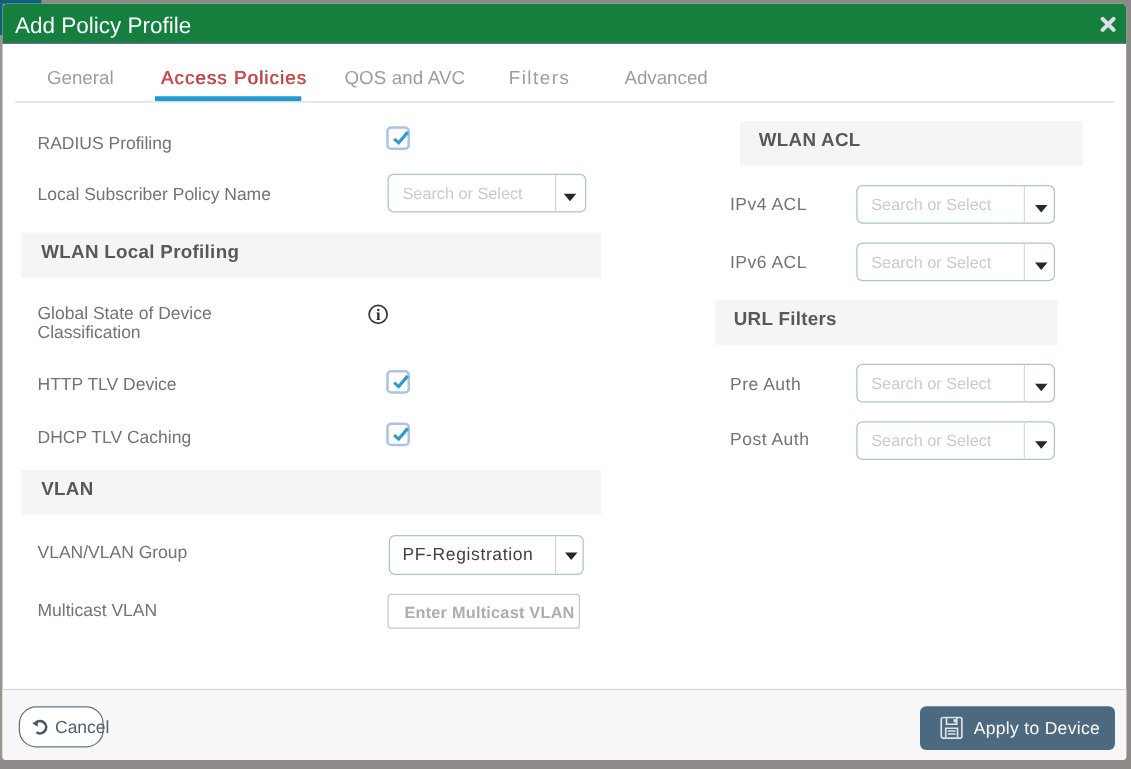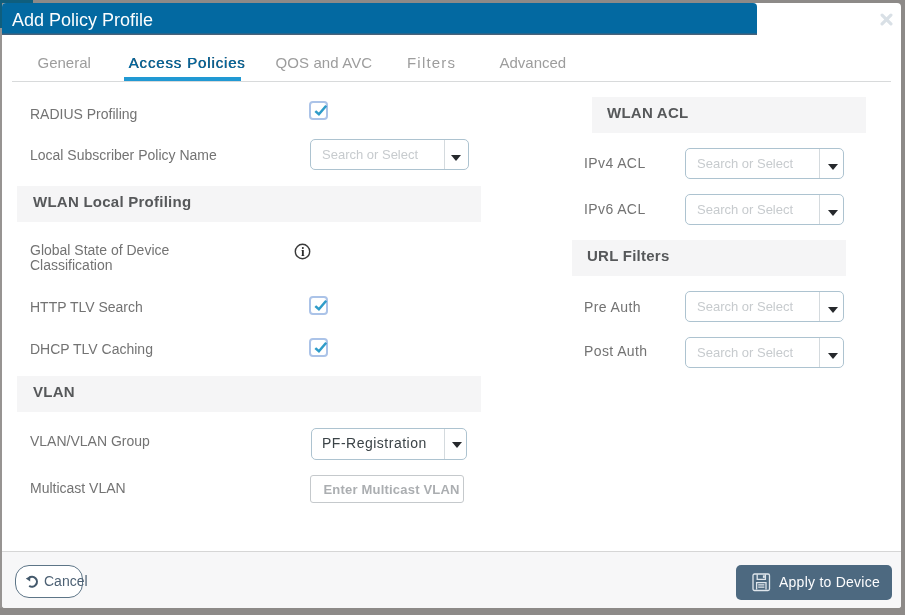--- a/index.html
+++ b/index.html
@@ -9,27 +9,27 @@
 
 
 #bg-teal-top { left:0; top:0; width:33px; height:3px; background:#0f5e7d; }
 #bg-teal-left { left:0; top:3px; width:2px; height:25px; background:#0f5e7d; }
 #bg-left-strip { left:0; top:28px; width:2px; height:580px; background:#979492; }
 
 
 #modal { left:2px; top:3px; width:899px; height:605px; background:#ffffff; border-radius:4px 4px 3px 3px; }
 
 
-#hdr { left:0; top:0; width:755px; height:32px; background:#0369a1; box-shadow: inset 0 -1.5px 0 #48627a; border-radius:4px 4px 0 0; }
+#hdr { left:0; top:0; width:899px; height:32px; background:#15803d; box-shadow: inset 0 -1.5px 0 #48627a; border-radius:4px 4px 0 0; }
 #hdr-title { left:10px; top:0; height:32px; line-height:35px; color:#fcfdfe; font-size:18px; }
 #hdr-x { left:878px; top:10px; }
 
 
 .tab { top:50.5px; height:22px; font-size:15px; color:#9d9d9d; white-space:nowrap; }
-#tab2 { color:#0369a1; letter-spacing:0.85px; text-shadow:0.5px 0 0 #3f464b; }
+#tab2 { color:#ef4444; letter-spacing:0.85px; text-shadow:0.5px 0 0 #3f464b; }
 #tab-bar { left:121.8px; top:74px; width:117.4px; height:4.3px; background:#2199d3; }
 #tab-line { left:10px; top:78px; width:879px; height:1px; background:#d8dadb; }
 
 
 .lbl { font-size:14px; color:#737373; white-space:nowrap; }
 .band { background:#f5f5f6; }
 .band span { font-size:15px; font-weight:bold; letter-spacing:0.25px; color:#56585a; }
 
 
 .dd { width:158px; height:31px; border:1px solid #adc3d0; border-radius:5px; background:#fff; }
@@ -91,21 +91,21 @@
   <div class="abs lbl" style="left:28px; top:240px; line-height:14.5px;">Global State of Device<br>Classification</div>
 
   <div class="abs band" style="left:15px; top:183px; width:464px; height:36px;">
       <span style="position:absolute; left:16px; top:6.5px;">WLAN Local Profiling</span>
     </div>
   <svg class="abs" width="17" height="17" viewBox="0 0 17 17" style="left:291.5px; top:239.5px;">
       <circle cx="8.5" cy="8.5" r="7.2" fill="none" stroke="#393939" stroke-width="1.4"></circle>
       <text x="8.7" y="13" text-anchor="middle" font-family="Liberation Serif" font-size="13" font-weight="bold" fill="#2a2a2a">i</text>
     </svg>
 
-  <div class="abs lbl" style="left:28px; top:296px;">HTTP TLV Search</div>
+  <div class="abs lbl" style="left:28px; top:296px;">HTTP TLV Device</div>
   <div class="abs cb" style="left:307px; top:293px;">
       <svg width="16" height="15" viewBox="0 0 16 15" style="position:absolute;left:0.5px;top:0;">
         <path d="M3.3 8.1 L6.9 11.3 L14.2 2.7" stroke="#2f9cc9" stroke-width="2.5" fill="none"></path>
       </svg>
     </div>
 
   <div class="abs lbl" style="left:28px; top:338px;">DHCP TLV Caching</div>
   <div class="abs cb" style="left:307px; top:335px;">
       <svg width="16" height="15" viewBox="0 0 16 15" style="position:absolute;left:0.5px;top:0;">
         <path d="M3.3 8.1 L6.9 11.3 L14.2 2.7" stroke="#2f9cc9" stroke-width="2.5" fill="none"></path>

